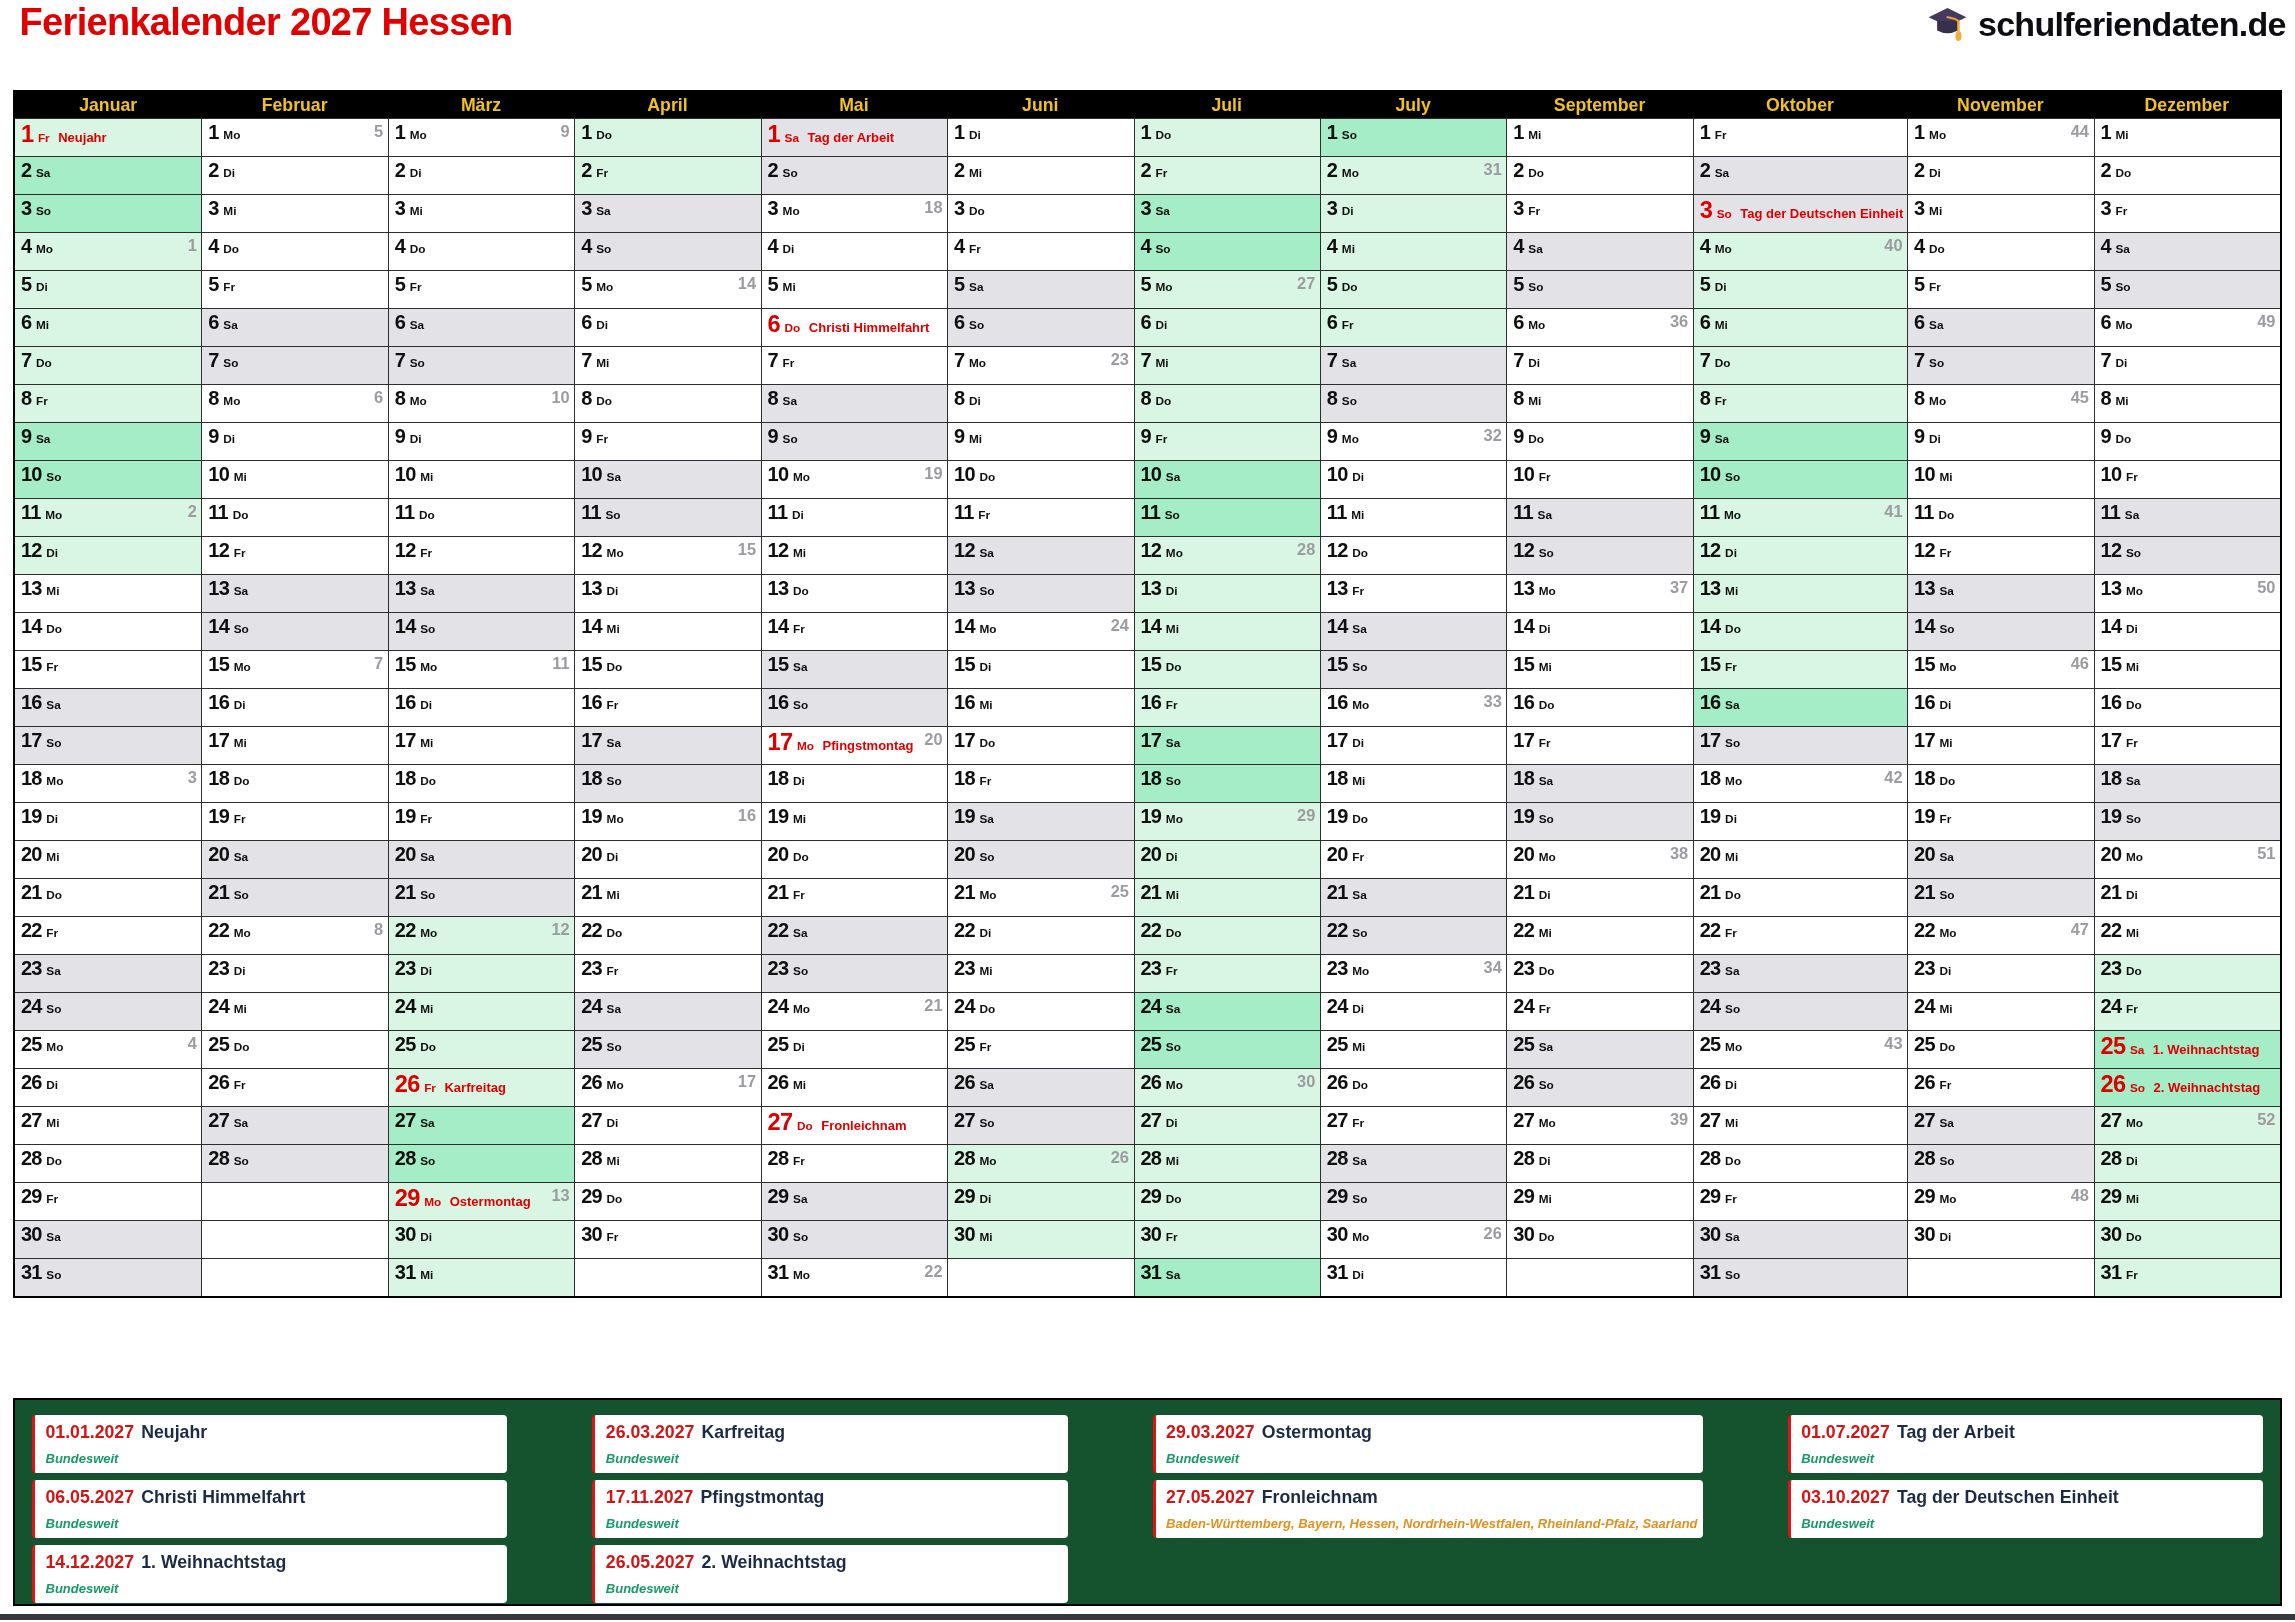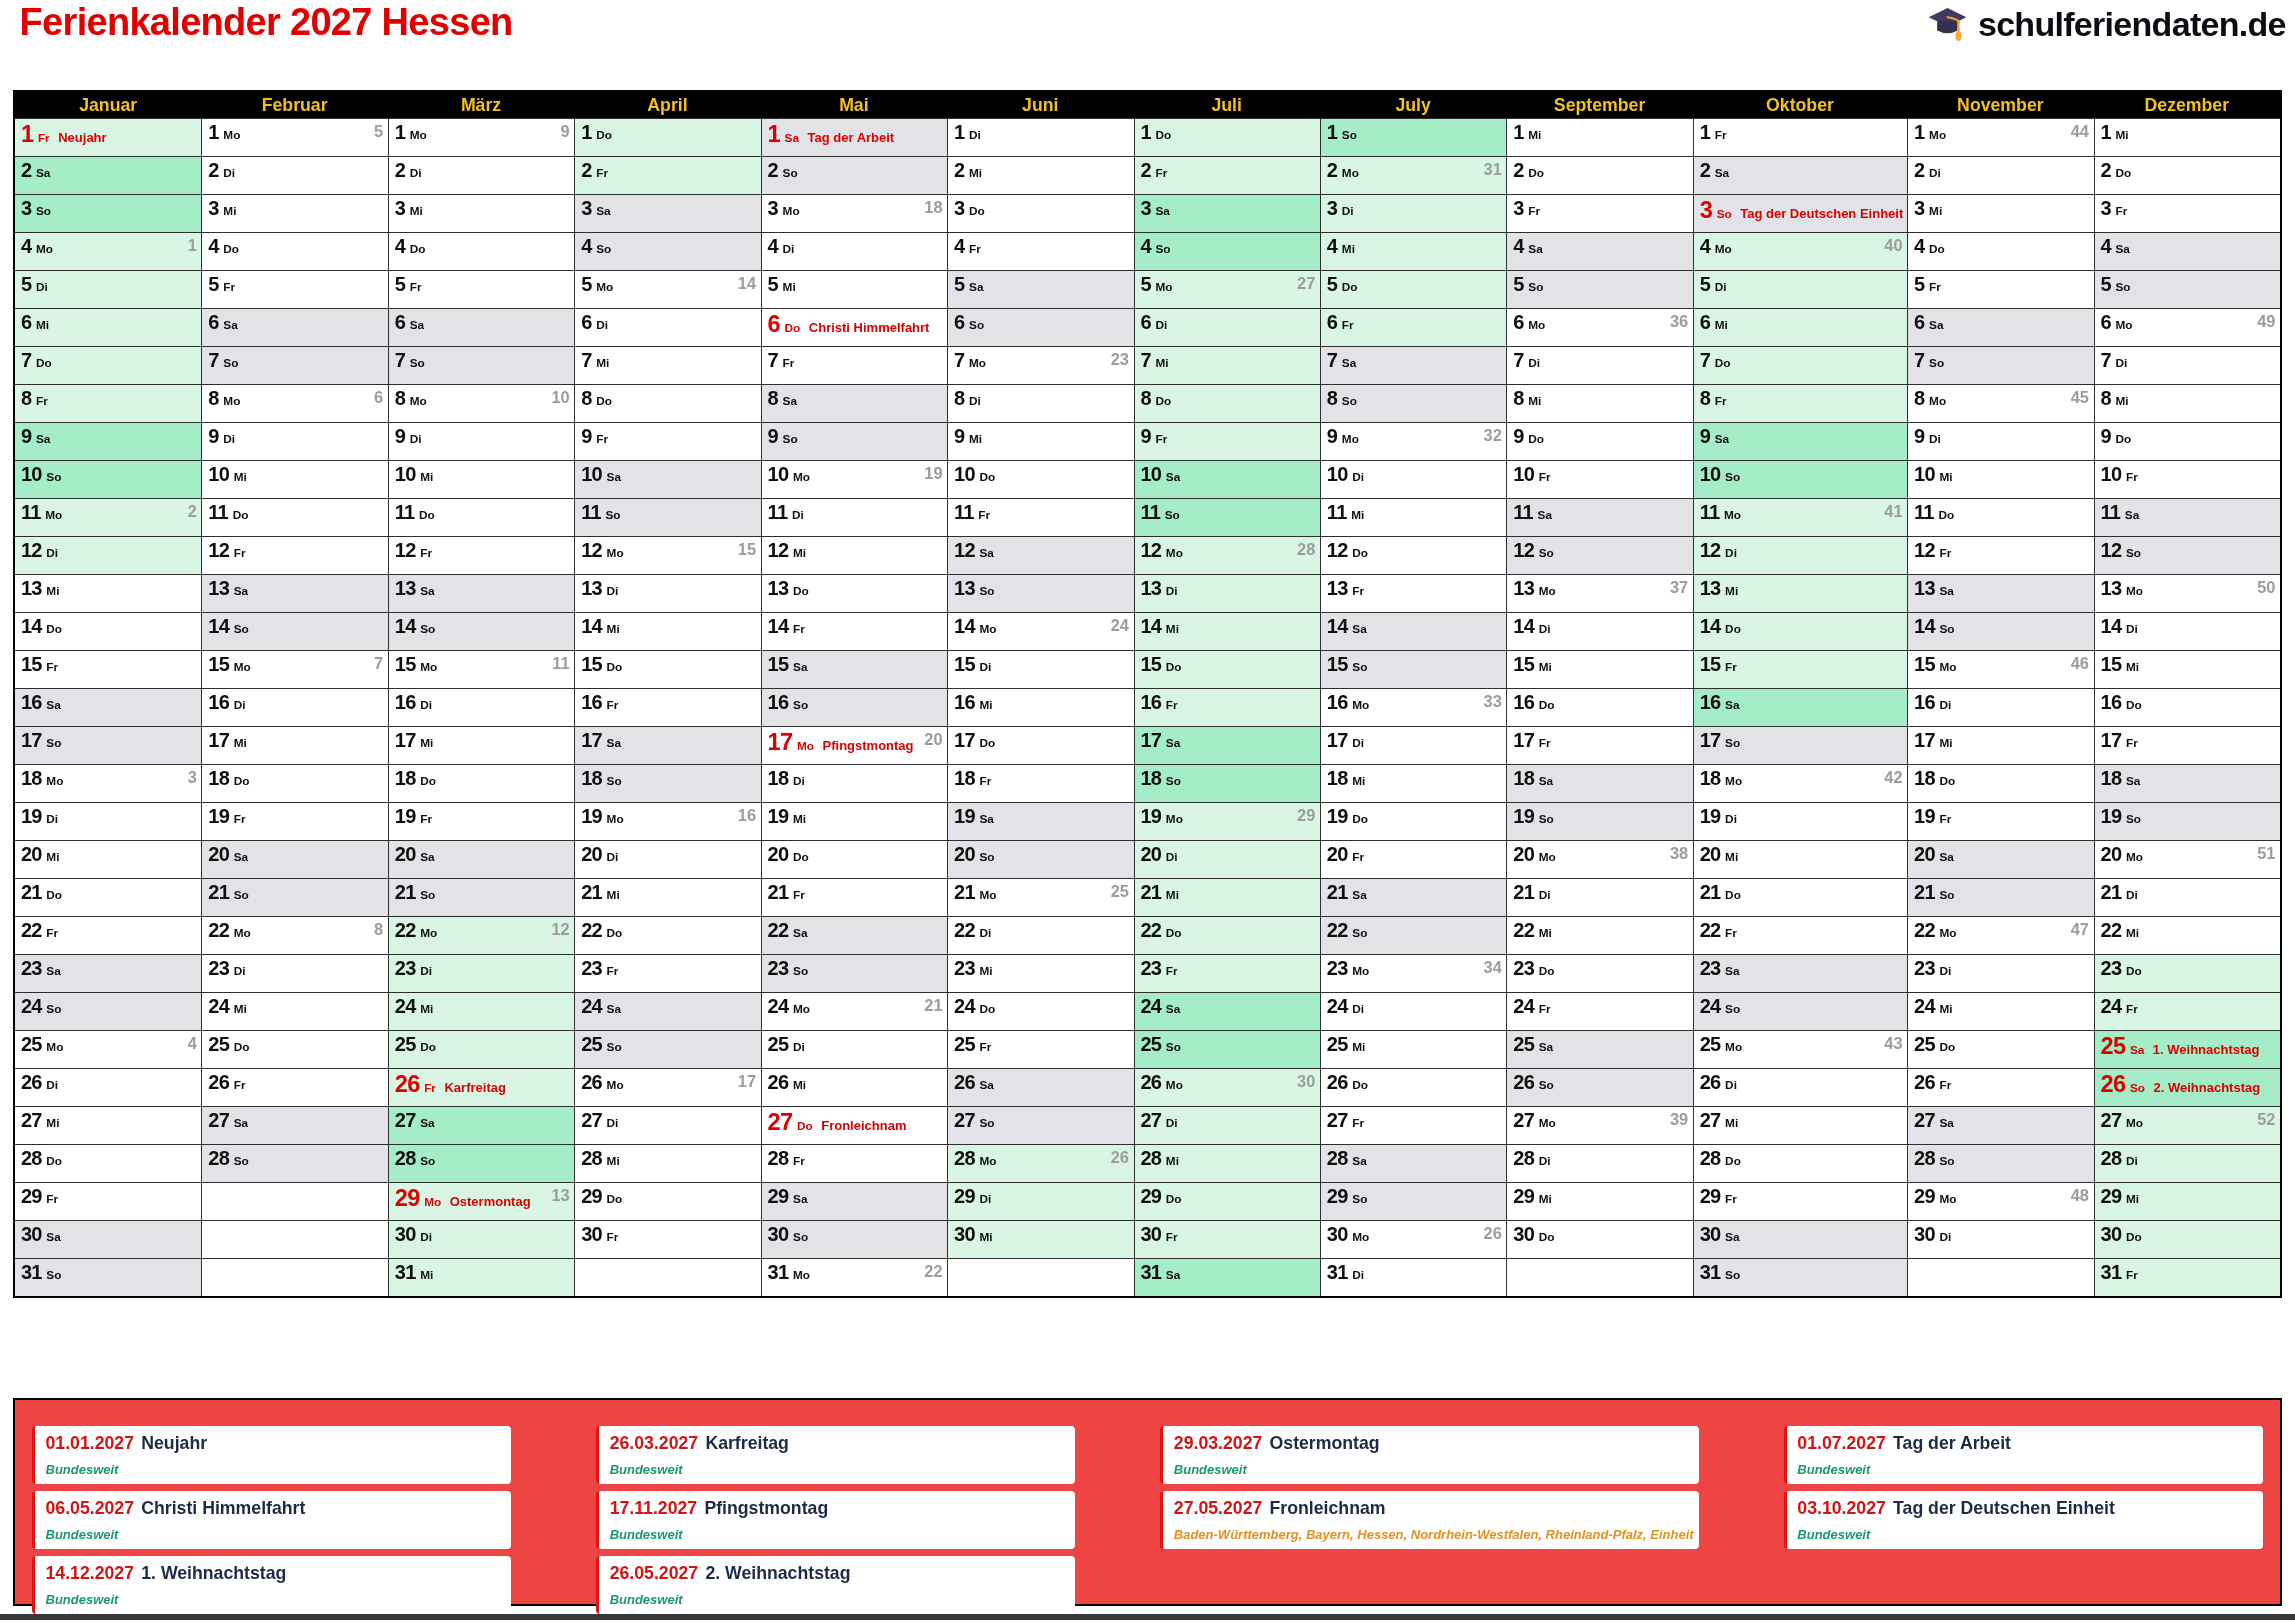--- a/index.html
+++ b/index.html
@@ -25,21 +25,21 @@
   .t-x{background:#ffffff;}
   .d-num{font-size:20px;font-weight:bold;color:#0f0f0f;letter-spacing:-0.7px;}
   .d-wd{font-size:11.8px;font-weight:bold;color:#0f0f0f;margin-left:4.6px;}
   .d-hol{font-size:13px;font-weight:bold;color:#dd0000;margin-left:8.5px;}
   .holiday .d-num{color:#dd0000;font-size:23.6px;}
   .holiday .d-wd{color:#dd0000;}
   .d-wk{position:absolute;right:4.6px;top:3.3px;font-size:16.4px;font-weight:bold;color:#9b9ba1;}
 
   
   .legend{position:absolute;left:13px;top:1398px;width:2269px;height:208px;box-sizing:border-box;border:2px solid #000;
-          background:#ef4444;padding:26px 17px;display:grid;grid-template-columns:repeat(4,1fr);
+          background:#14532d;padding:15px 17px;display:grid;grid-template-columns:repeat(4,1fr);
           grid-auto-rows:58px;column-gap:85px;row-gap:7.2px;}
   .holiday-card{background:#ffffff;border-left:3.9px solid #e01212;border-radius:3.9px;padding:6.5px 5.2px 5.2px 10.5px;box-sizing:border-box;}
   .hc-line1{font-size:17.7px;font-weight:bold;white-space:nowrap;overflow:hidden;}
   .hc-date{color:#d21414;}
   .hc-name{color:#1c2b45;margin-left:7.2px;}
   .hc-regions{margin-top:8.5px;font-size:13px;font-weight:bold;font-style:italic;color:#199a68;white-space:nowrap;overflow:hidden;}
   .hc-regions.regional{color:#e2901f;}
 
   .bottom-rule{position:absolute;left:0;top:1614px;width:2295px;height:5.9px;background:#37373f;}
 </style>
@@ -492,21 +492,21 @@
     <div class="holiday-card">
       <div class="hc-line1"><div class="hc-date" style="display: inline;">06.05.2027</div><div class="hc-name" style="display: inline;">Christi Himmelfahrt</div></div>
       <div class="hc-regions">Bundesweit</div>
     </div>
     <div class="holiday-card">
       <div class="hc-line1"><div class="hc-date" style="display: inline;">17.11.2027</div><div class="hc-name" style="display: inline;">Pfingstmontag</div></div>
       <div class="hc-regions">Bundesweit</div>
     </div>
     <div class="holiday-card">
       <div class="hc-line1"><div class="hc-date" style="display: inline;">27.05.2027</div><div class="hc-name" style="display: inline;">Fronleichnam</div></div>
-      <div class="hc-regions regional">Baden-Württemberg, Bayern, Hessen, Nordrhein-Westfalen, Rheinland-Pfalz, Einheit</div>
+      <div class="hc-regions regional">Baden-Württemberg, Bayern, Hessen, Nordrhein-Westfalen, Rheinland-Pfalz, Saarland</div>
     </div>
     <div class="holiday-card">
       <div class="hc-line1"><div class="hc-date" style="display: inline;">03.10.2027</div><div class="hc-name" style="display: inline;">Tag der Deutschen Einheit</div></div>
       <div class="hc-regions">Bundesweit</div>
     </div>
     <div class="holiday-card">
       <div class="hc-line1"><div class="hc-date" style="display: inline;">14.12.2027</div><div class="hc-name" style="display: inline;">1. Weihnachtstag</div></div>
       <div class="hc-regions">Bundesweit</div>
     </div>
     <div class="holiday-card">

